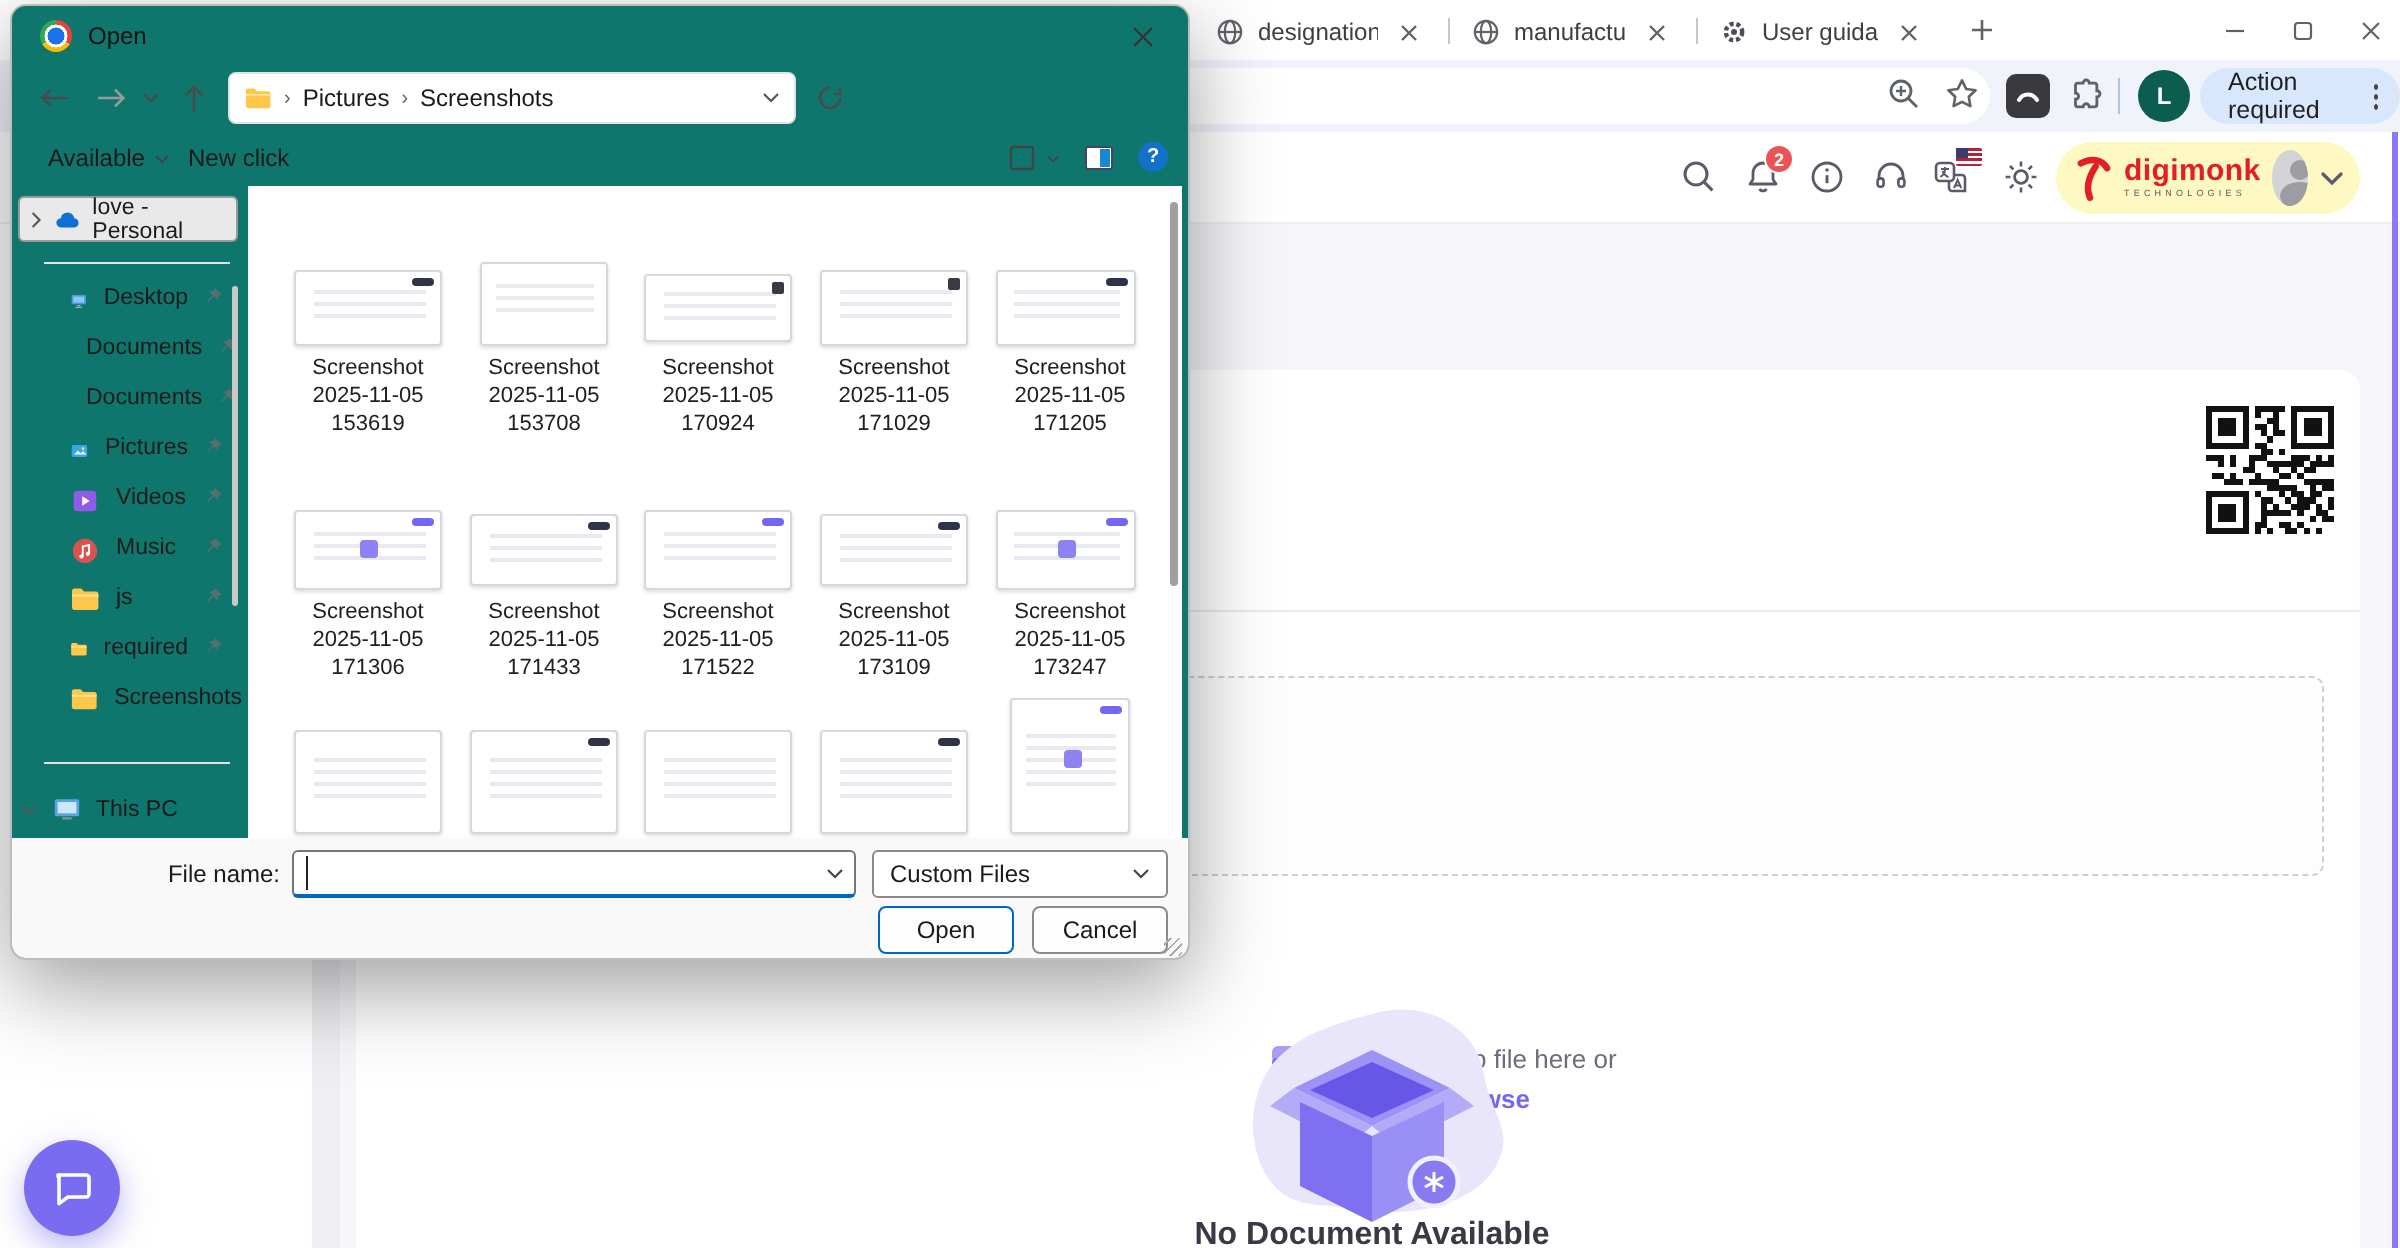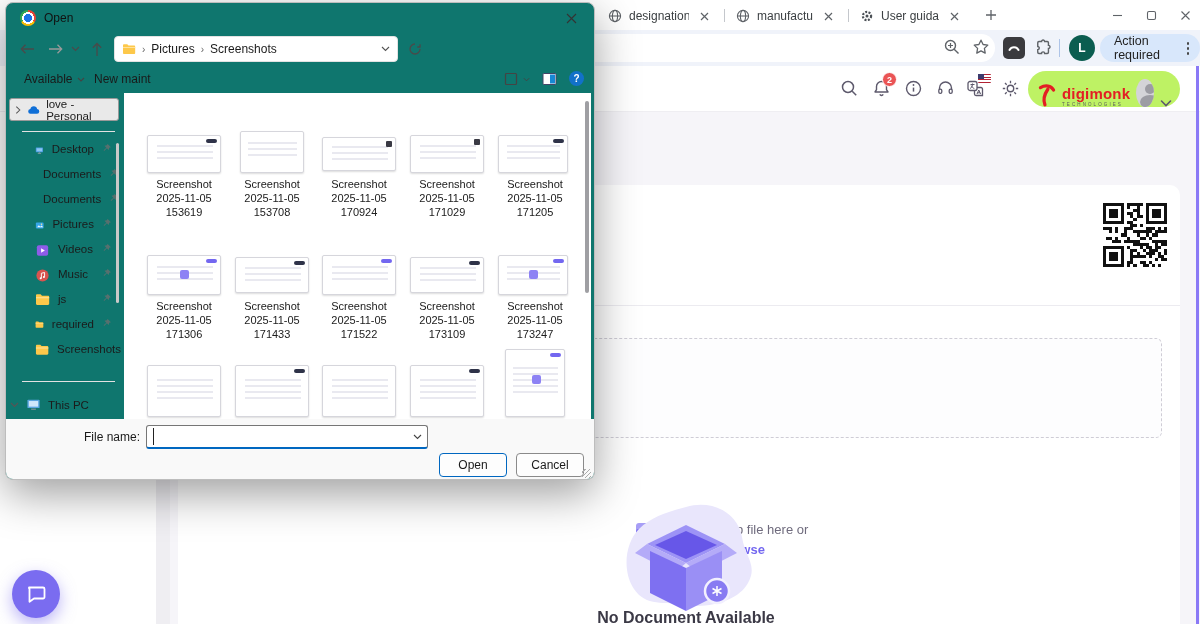--- a/index.html
+++ b/index.html
@@ -24,21 +24,21 @@
 .pill{position:absolute;left:1100px;top:4px;height:28px;background:#d8e7fb;border-radius:14px;display:flex;align-items:center;gap:10px;padding:0 11px 0 14px;font-size:12.5px;color:#1f1f1f}
 .dots{width:3px;height:3px;border-radius:50%;background:#454545;box-shadow:0 -5px 0 #454545,0 5px 0 #454545}
 
 
 .webapp{position:absolute;left:0;top:66px;width:1200px;height:558px;background:#f6f5f9}
 .appheader{position:absolute;left:0;top:0;width:1200px;height:46px;background:#fff;border-bottom:1px solid #efeef2}
 .aico{position:absolute;top:13px;width:20px;height:20px;color:#5d596c}
 .badge{position:absolute;left:882px;top:6px;min-width:15px;height:15px;border-radius:8px;background:#ea5455;color:#fff;font-size:9px;font-weight:700;display:flex;align-items:center;justify-content:center;padding:0 3px;border:1.5px solid #fff}
 .flagmini{position:absolute;left:978px;top:8px;width:13px;height:9px;background:repeating-linear-gradient(#b22234 0 1.3px,#fff 1.3px 2.6px);border-radius:1px}
 .flagmini::before{content:"";position:absolute;left:0;top:0;width:6px;height:5px;background:#3c3b6e}
-.logopill{position:absolute;left:1028px;top:5px;width:152px;height:36px;background:#bef264;border-radius:18px;display:flex;align-items:flex-end;padding:0 8px 0 10px;gap:6px}
+.logopill{position:absolute;left:1028px;top:5px;width:152px;height:36px;background:#fef9c3;border-radius:18px;display:flex;align-items:center;padding:0 8px 0 10px;gap:6px}
 .logotxt{display:flex;flex-direction:column;line-height:1}
 .logoname{font-size:15px;font-weight:700;color:#e31e24;letter-spacing:.2px}
 .logosub{font-size:4.5px;letter-spacing:2.1px;color:#5a5a5a;margin-top:2px}
 .appavatar{width:28px;height:28px;border-radius:50%;background:#d4d4d8;position:relative;overflow:hidden;margin-left:auto}
 .appavatar::before{content:"";position:absolute;left:9px;top:5px;width:10px;height:10px;border-radius:50%;background:#9c9ca3}
 .appavatar::after{content:"";position:absolute;left:4px;top:16px;width:20px;height:14px;border-radius:50%;background:#9c9ca3}
 .appside{position:absolute;left:0;top:46px;width:170px;height:512px;background:#fff;border-right:14px solid #efeef2}
 .card{position:absolute;left:178px;top:119px;width:1002px;height:439px;background:#fff;border-radius:10px 10px 0 0}
 .qr{position:absolute;left:925px;top:18px;width:64px;height:64px}
 .carddiv{position:absolute;left:0;right:0;top:120px;height:1px;background:#ecebf0}
@@ -496,21 +496,21 @@
   </div>
 
   <div class="dcmd">
     <span class="cmditem" style="left:18px">
       <span>Available</span>
       <svg width="8" height="5" viewBox="0 0 8 5">
           <path d="M1 1l3 3 3-3" fill="none" stroke="#444" stroke-width="1.1"></path>
         </svg>
     </span>
     <span class="cmditem" style="left:88px">
-      <span>New maint</span>
+      <span>New click</span>
     </span>
     <span class="cmditem" style="left:498px">
       <svg width="14" height="14" viewBox="0 0 14 14">
           <rect x="1.5" y="1.5" width="11" height="11" rx="1" fill="none" stroke="#444" stroke-width="1.2"></rect>
         </svg>
       <svg width="7" height="5" viewBox="0 0 8 5">
           <path d="M1 1l3 3 3-3" fill="none" stroke="#444" stroke-width="1.1"></path>
         </svg>
     </span>
     <span class="cmditem" style="left:536px">
@@ -721,17 +721,26 @@
   <div class="dfoot">
     <span class="fnlabel">File name:</span>
     <div class="fninput">
       <input value="" style="">
       <span class="fnchev">
           <svg width="9" height="6" viewBox="0 0 9 6">
             <path d="M1 1l3.5 3.5L8 1" fill="none" stroke="#444" stroke-width="1.1"></path>
           </svg>
         </span>
     </div>
+    <div class="ftype">
+      <span>Custom Files</span>
+      <span class="grow"></span>
+      <span class="ic">
+          <svg width="9" height="6" viewBox="0 0 9 6">
+            <path d="M1 1l3.5 3.5L8 1" fill="none" stroke="#444" stroke-width="1.1"></path>
+          </svg>
+        </span>
+    </div>
     <div class="btn btn-open">Open</div>
     <div class="btn btn-cancel">Cancel</div>
     <span class="grip"></span>
   </div>
 </div>
 
 </body></html>

